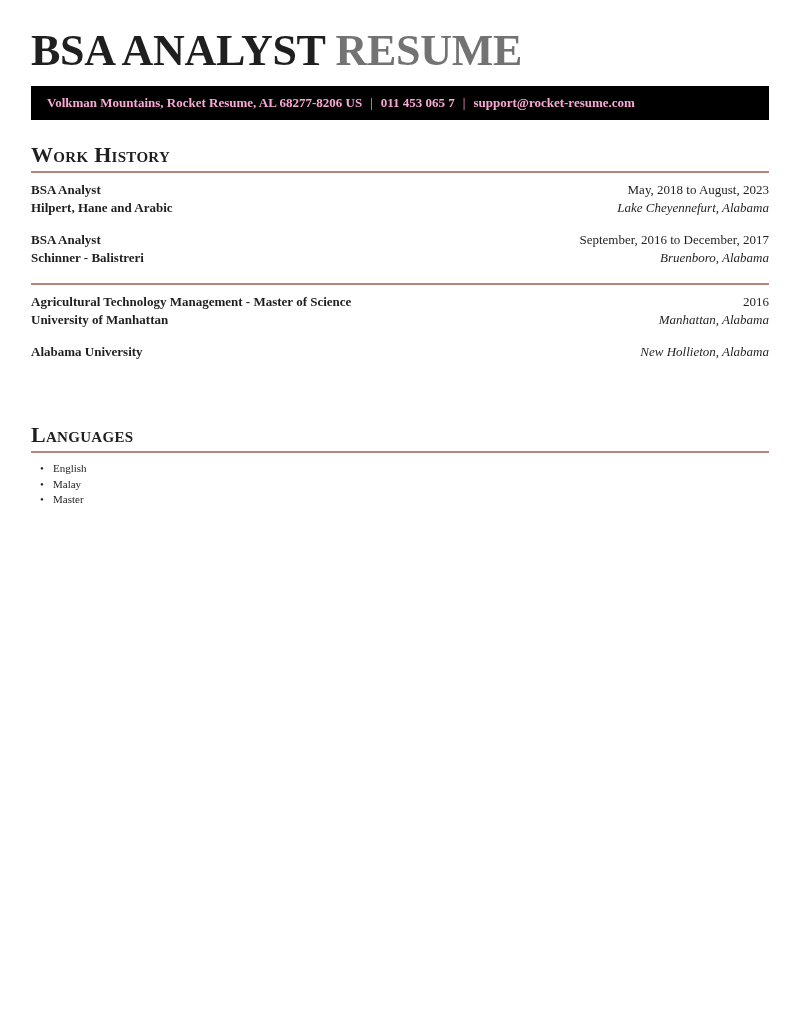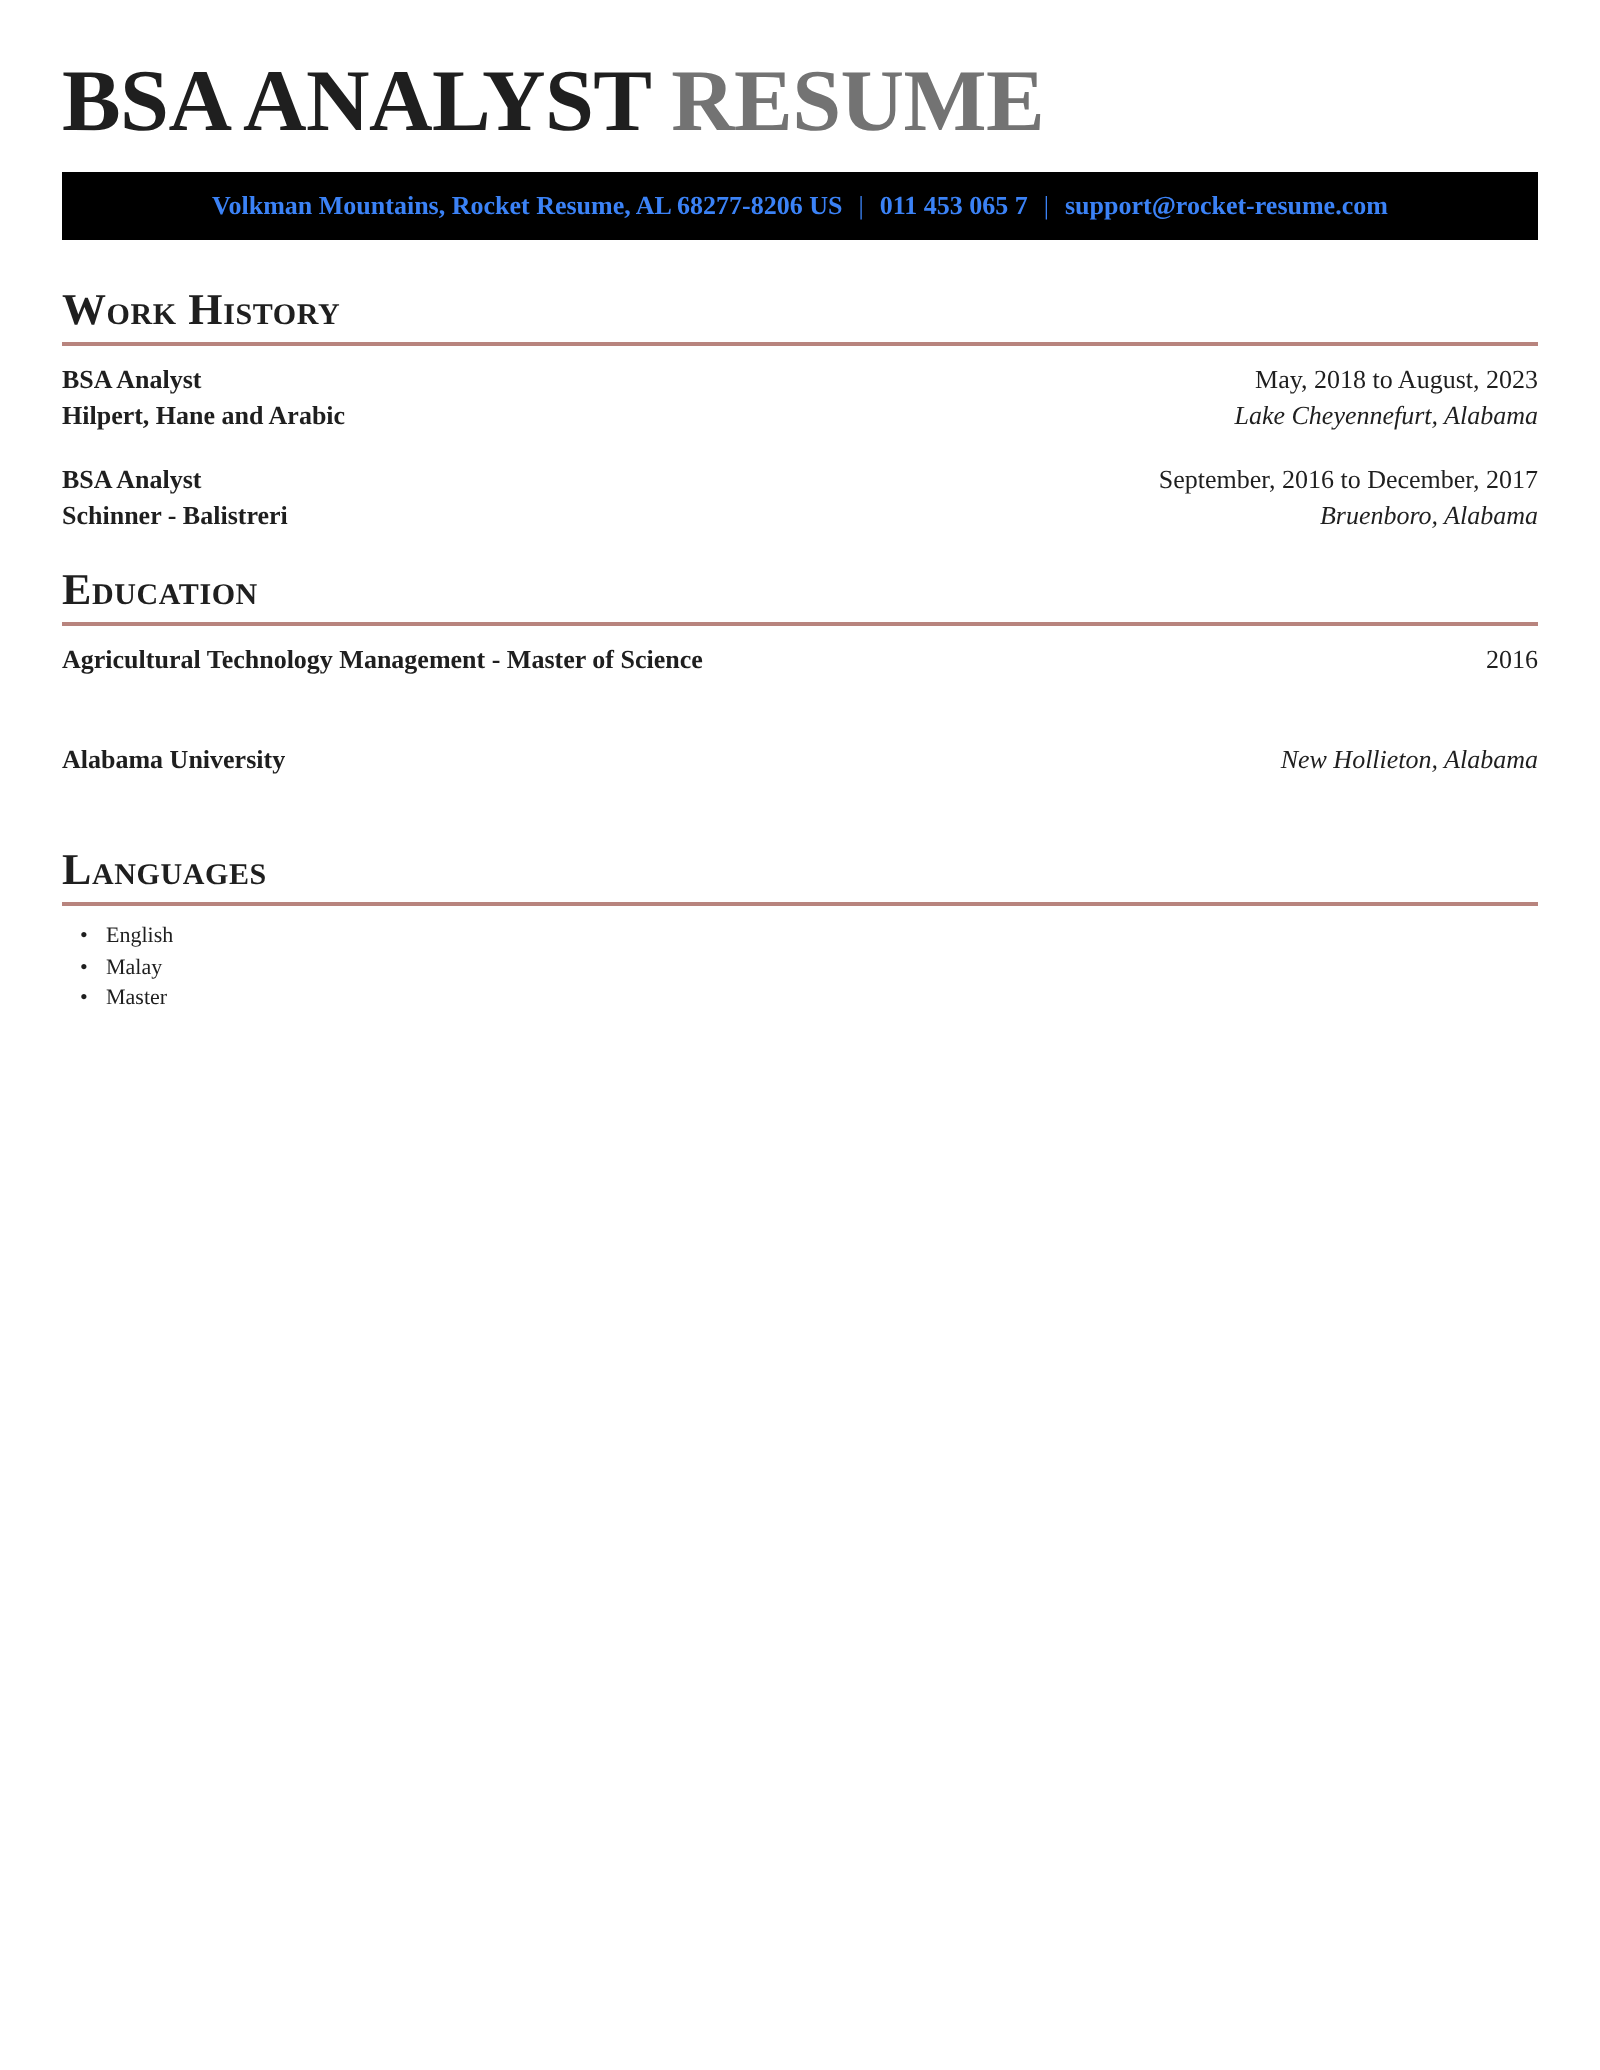--- a/index.html
+++ b/index.html
@@ -14,25 +14,24 @@
     .title {
       position: absolute; left: 0; top: 26px;
       font-size: 44px; font-weight: bold; line-height: 50px;
       letter-spacing: -0.3px; white-space: nowrap;
     }
     .title .t1 { color: #1f1f1f; }
     .title .t2 { color: #737373; }
 
     .contact-bar {
       position: absolute; left: 0; top: 86px; width: 738px; height: 34px;
-      background: #000000; color: #3b82f6;
+      background: #000000; color: #f9a8d4;
       font-size: 13px; font-weight: bold;
-      display: flex; align-items: center; padding-left: 0;
+      display: flex; align-items: center; padding-left: 16px;
       white-space: nowrap;
-      justify-content: center;
     }
     .contact-bar .sep { margin: 0 8px; font-weight: normal; }
 
     .section { position: absolute; left: 0; width: 738px; }
     .section-title {
       font-size: 22px; font-weight: bold; font-variant: small-caps;
       line-height: 28px; letter-spacing: 0.3px; color: #1f1f1f; font-family: Liberation Serif, serif;
     }
     .section-rule {
       height: 2px; background: #b8847e; margin-top: 2px; width: 738px;
@@ -87,27 +86,30 @@
         <span class="right">September, 2016 to December, 2017</span>
       </div>
       <div class="row">
         <span class="left">Schinner - Balistreri</span>
         <span class="right italic">Bruenboro, Alabama</span>
       </div>
     </div>
   </div>
 
   <div class="section" style="top:281px;">
-    <h2 class="section-title">Education</h2>
     <div class="section-rule"></div>
 
     <div class="entry" style="margin-top:8px;">
       <div class="row">
         <span class="left">Agricultural Technology Management - Master of Science</span>
         <span class="right">2016</span>
+      </div>
+      <div class="row">
+        <span class="left">University of Manhattan</span>
+        <span class="right italic">Manhattan, Alabama</span>
       </div>
     </div>
 
     <div class="entry" style="margin-top:16px;">
       <div class="row">
         <span class="left">Alabama University</span>
         <span class="right italic">New Hollieton, Alabama</span>
       </div>
     </div>
   </div>

